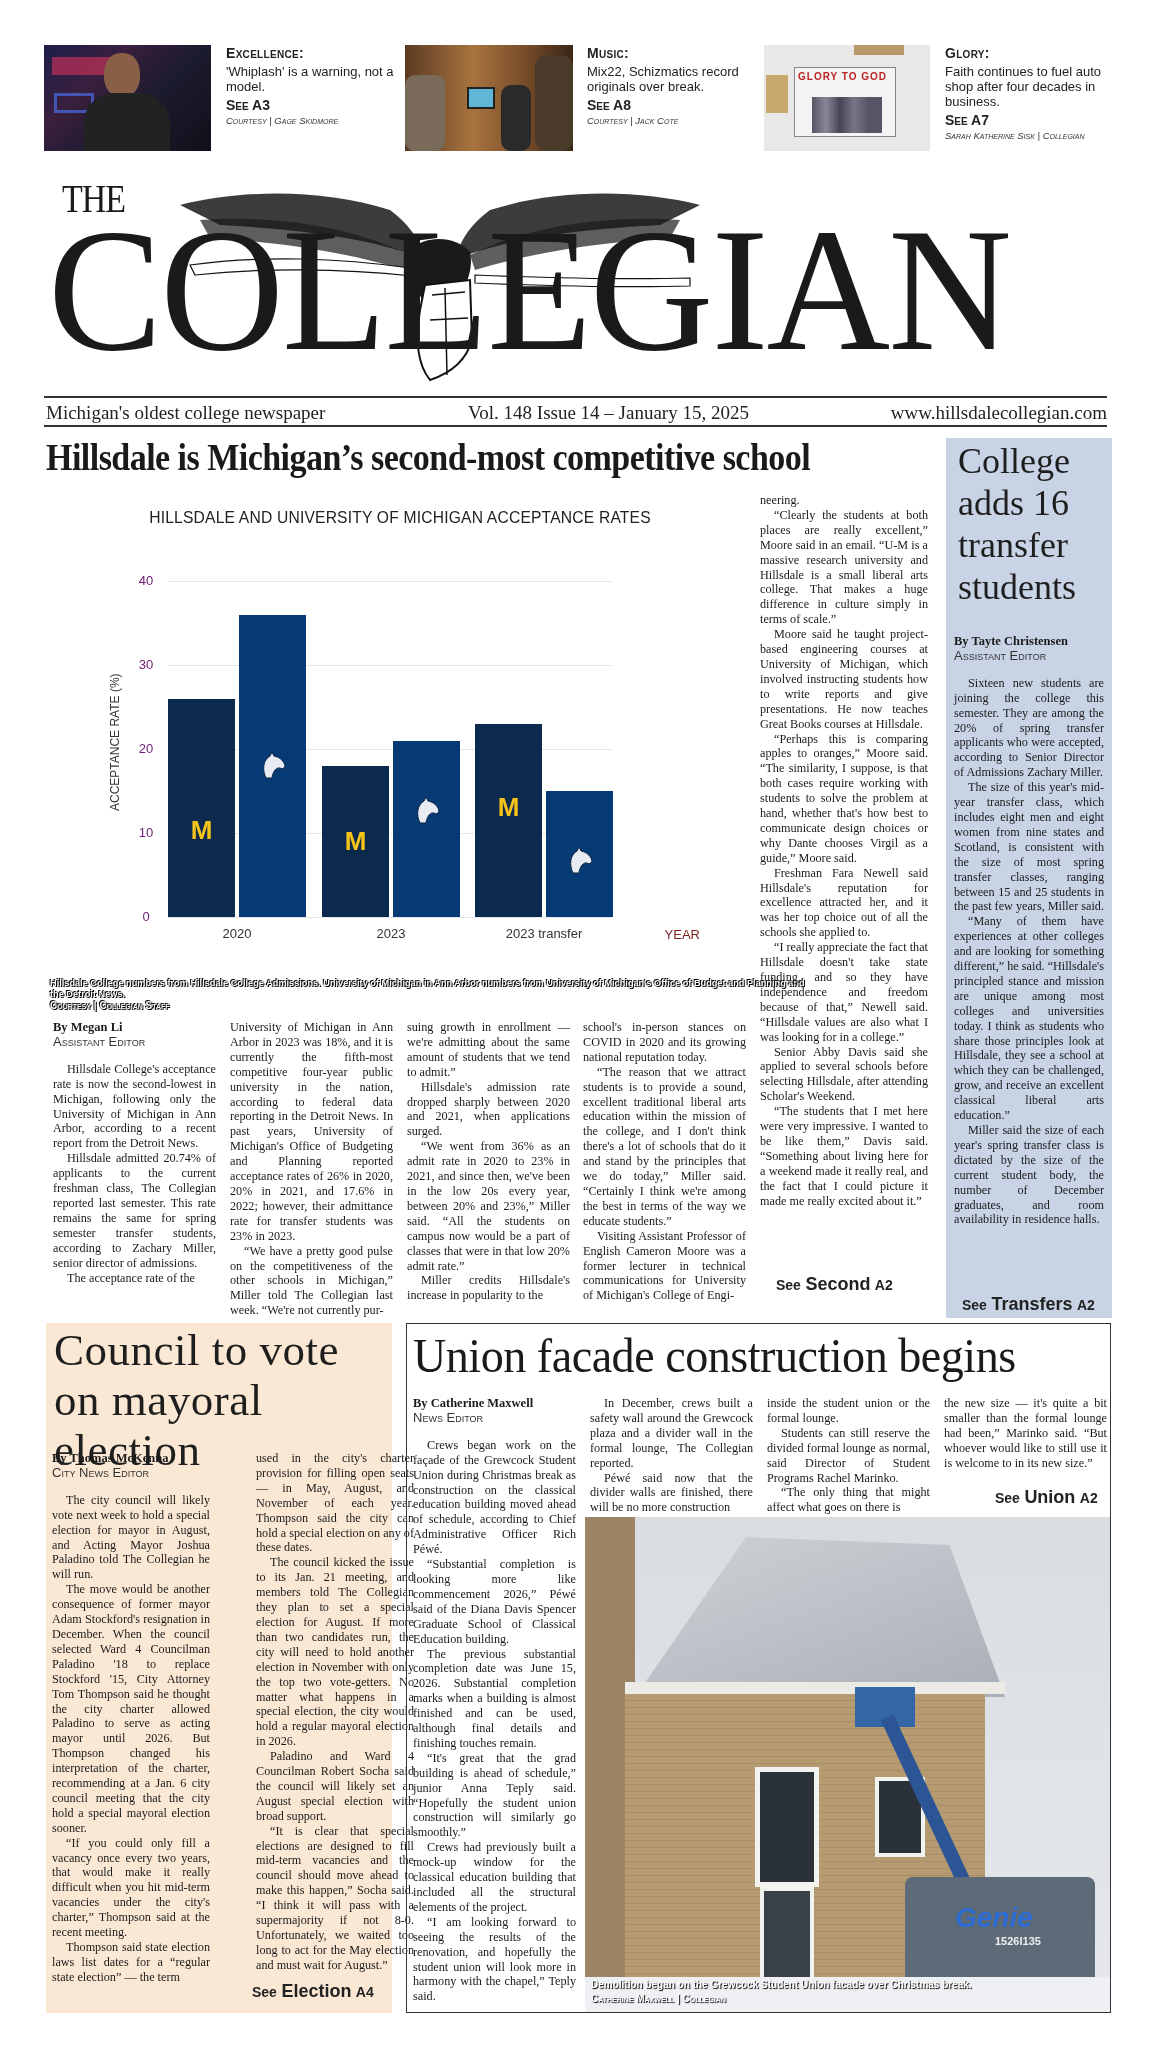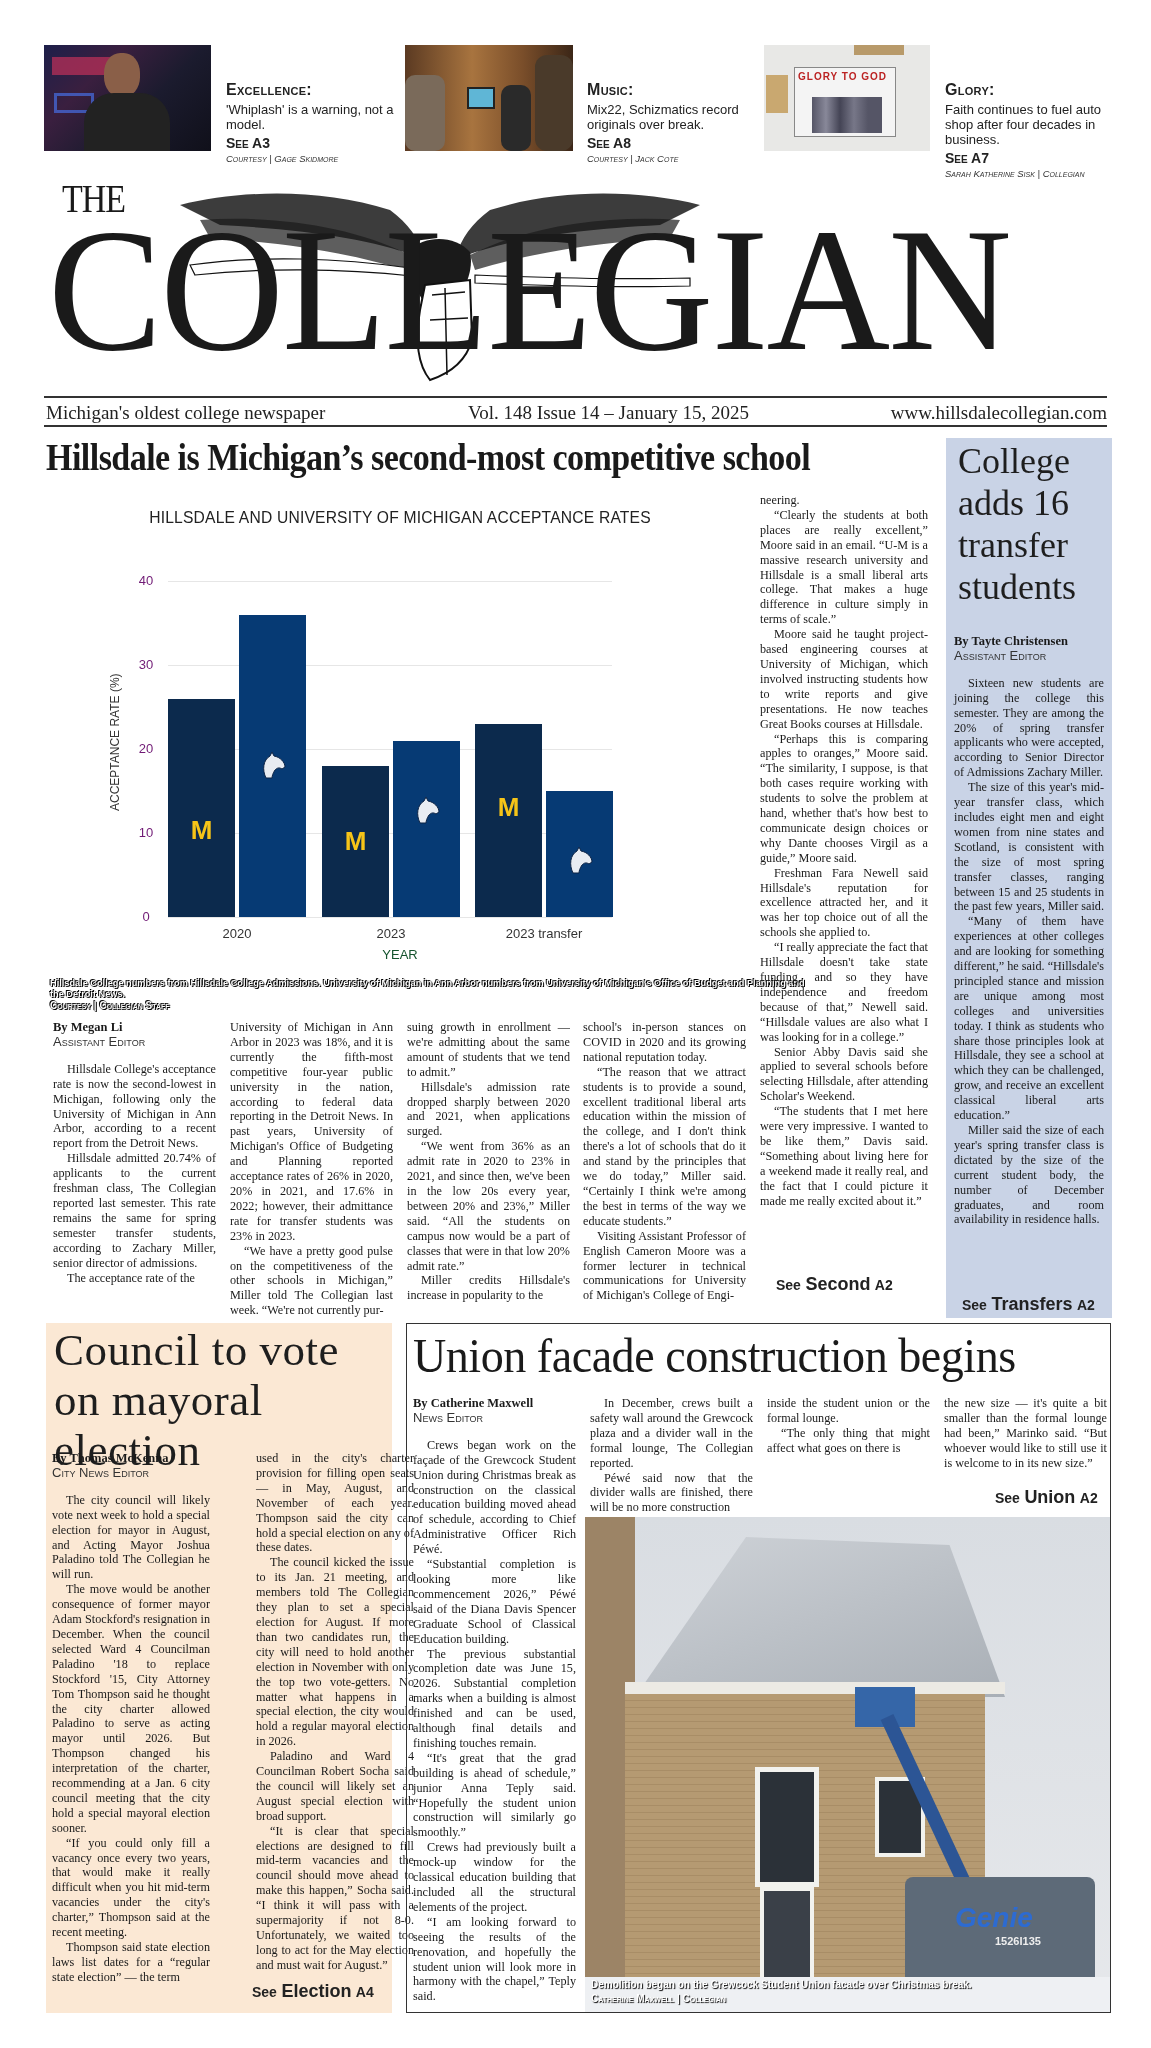--- a/index.html
+++ b/index.html
@@ -2,21 +2,21 @@
 <html><head>
 <meta charset="utf-8">
 <style>
   * { box-sizing: border-box; margin: 0; padding: 0; }
   html, body { width: 1151px; height: 2048px; background: #ffffff; overflow: hidden; }
   body { position: relative; font-family: "Liberation Serif", serif; color: #1a1a1a; }
 
   
   .teaser-img { position: absolute; height: 106px; overflow: hidden; }
   .teaser-text { position: absolute; font-family: "Liberation Sans", sans-serif; color: #222; }
-  .teaser-kicker { font-weight: bold; font-size: 16px; font-variant: small-caps; letter-spacing: 0.3px; margin-top: 36px; }
+  .teaser-kicker { font-weight: bold; font-size: 14px; font-variant: small-caps; letter-spacing: 0.3px; }
   .teaser-body { font-size: 13px; line-height: 15px; margin-top: 3px; }
   .teaser-see { font-weight: bold; font-size: 14px; font-variant: small-caps; margin-top: 3px; }
   .teaser-credit { font-size: 9.5px; font-style: italic; font-variant: small-caps; margin-top: 2px; color: #333; }
 
   
   .mast-the { position: absolute; left: 62px; top: 180px; font-size: 34px; font-family: "Liberation Serif", serif; transform: scaleY(1.15); letter-spacing: -1px; }
   .mast-name { position: absolute; left: 48px; top: 195px; width: 1060px; font-size: 168px; line-height: 180px; font-family: "Liberation Serif", serif; letter-spacing: -2px; transform: scaleX(1.02) scaleY(1.05); transform-origin: left top; white-space: nowrap; }
   .eagle { position: absolute; left: 160px; top: 180px; width: 560px; height: 220px; }
 
   .rule-top { position: absolute; left: 44px; top: 396px; width: 1063px; height: 2px; background: #333; }
@@ -41,21 +41,21 @@
   .chart-plot { position: absolute; left: 68px; top: 86px; width: 444px; height: 336px; }
   .gridline { position: absolute; left: 0; width: 100%; height: 1px; background: #e6e6e6; }
   .ytick { position: absolute; left: -34px; width: 24px; text-align: center; font-family: "Liberation Sans", sans-serif; font-size: 13px; color: #701a75; transform: translateY(-8px); }
   .ylabel { position: absolute; left: -60px; top: 150px; font-family: "Liberation Sans", sans-serif; font-size: 12px; color: #333; transform: rotate(-90deg); transform-origin: left top; white-space: nowrap; }
   .bar { position: absolute; bottom: 0; width: 67px; }
   .bar.um { background: #0c2a4d; }
   .bar.hc { background: #063a74; }
   .m-logo { position: absolute; left: 50%; transform: translateX(-50%); font-family: "Liberation Sans", sans-serif; font-weight: bold; font-size: 26px; color: #f6c418; line-height: 1; }
   .horse-logo { position: absolute; left: 50%; transform: translateX(-50%); width: 30px; height: 30px; }
   .xtick { position: absolute; top: 345px; font-family: "Liberation Sans", sans-serif; font-size: 13px; color: #333; text-align: center; width: 120px; transform: translateX(-60px); }
-  .xlabel { position: absolute; left: 0; top: 452px; width: 600px; text-align: center; font-family: "Liberation Sans", sans-serif; font-size: 13px; color: #14532d; }
+  .xlabel { position: absolute; left: 0; top: 432px; width: 600px; text-align: right; font-family: "Liberation Sans", sans-serif; font-size: 13px; color: #7f1d1d; }
 
   .chart-caption { position: absolute; left: 50px; top: 978px; width: 760px; font-family: "Liberation Sans", sans-serif; font-weight: bold; font-size: 9.2px; line-height: 11px; color: #fff; text-shadow: 0 0 1px #000, 0 0 1px #000, 1px 1px 0 #000, -1px -1px 0 #000; }
   .chart-credit { font-variant: small-caps; font-size: 10px; }
 
   
   .transfer-box { position: absolute; left: 946px; top: 438px; width: 166px; height: 880px; background: #c9d3e6; }
   .transfer-head { position: absolute; left: 12px; top: 2px; font-size: 36px; line-height: 42px; color: #1e1e1e; }
 
   
   .council-box { position: absolute; left: 46px; top: 1323px; width: 346px; height: 690px; background: #fbe8d4; }
@@ -278,20 +278,21 @@
     <p>“It's great that the grad building is ahead of schedule,” junior Anna Teply said. “Hopefully the student union construction will similarly go smoothly.”</p>
     <p>Crews had previously built a mock-up window for the classical education building that included all the structural elements of the project.</p>
     <p>“I am looking forward to seeing the results of the renovation, and hopefully the student union will look more in harmony with the chapel,” Teply said.</p>
   </div>
   <div class="col" style="left:183px;top:72px;width:163px;">
     <p>In December, crews built a safety wall around the Grewcock plaza and a divider wall in the formal lounge, The Collegian reported.</p>
     <p>Péwé said now that the divider walls are finished, there will be no more construction</p>
   </div>
   <div class="col" style="left:360px;top:72px;width:163px;">
     <p style="text-indent:0;">inside the student union or the formal lounge.</p>
+    <p>Students can still reserve the divided formal lounge as normal, said Director of Student Programs Rachel Marinko.</p>
     <p>“The only thing that might affect what goes on there is</p>
   </div>
   <div class="col" style="left:537px;top:72px;width:163px;">
     <p style="text-indent:0;">the new size — it's quite a bit smaller than the formal lounge had been,” Marinko said. “But whoever would like to still use it is welcome to in its new size.”</p>
   </div>
   <div class="see-jump" style="left:588px;top:163px;">
     <span class="see-word">See</span>
     <span class="see-key">Union</span>
     <span class="see-page">A2</span>
   </div>

